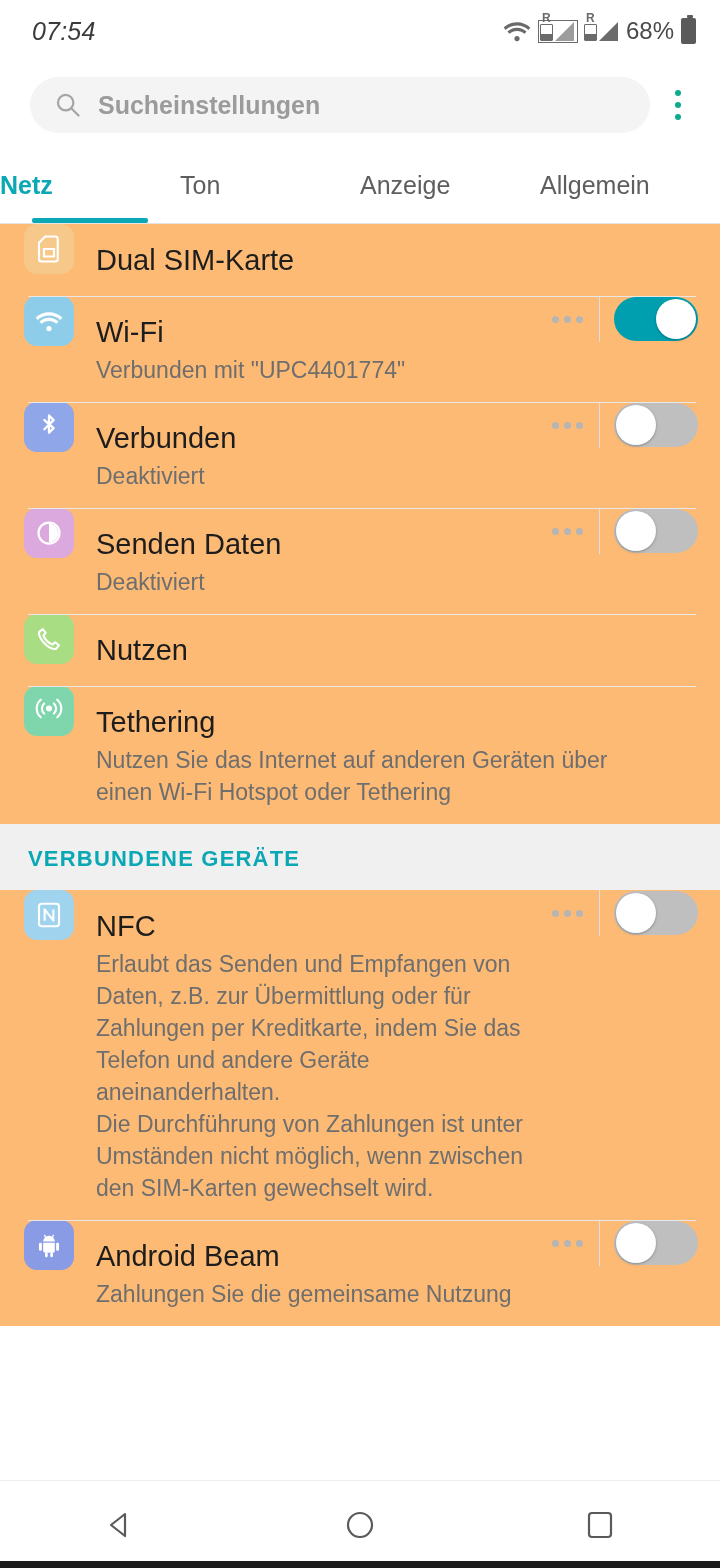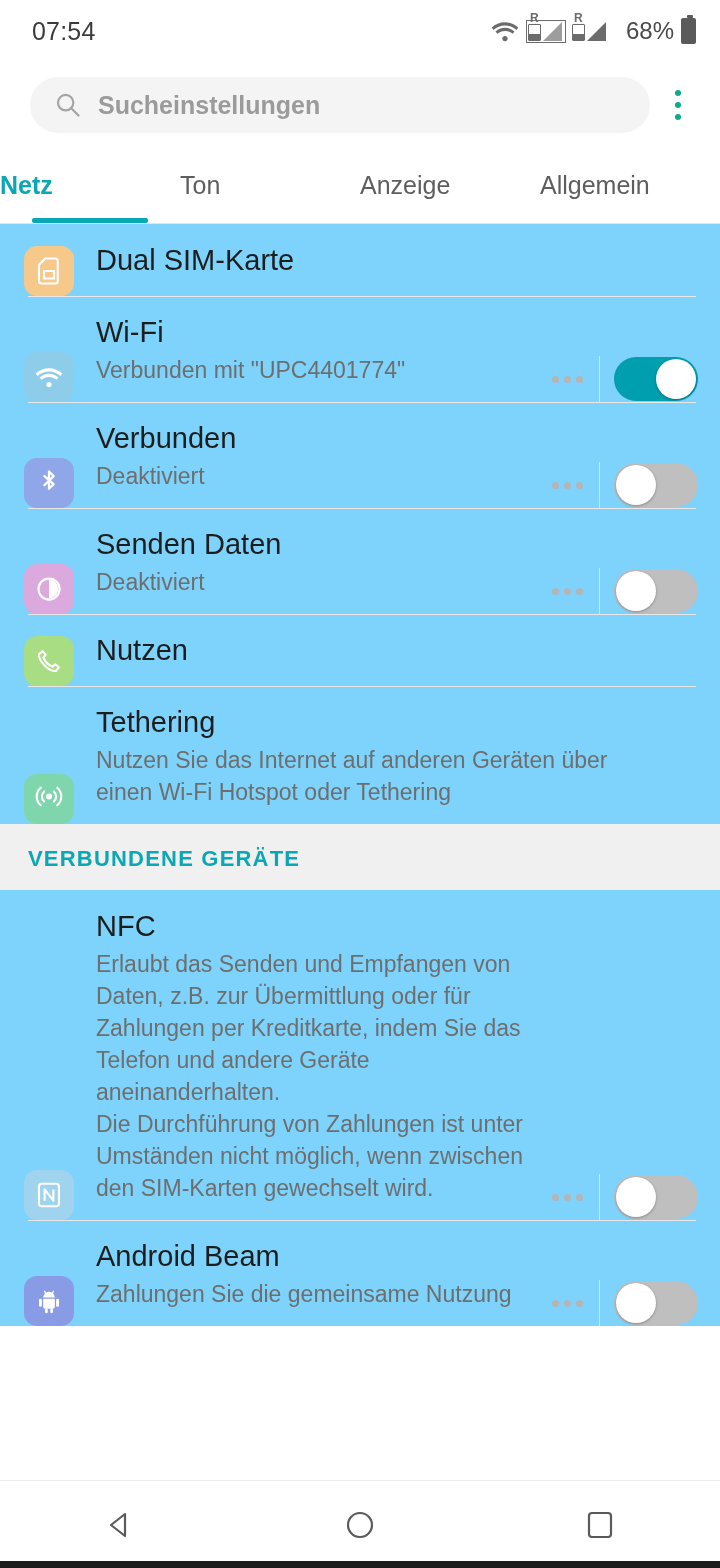--- a/index.html
+++ b/index.html
@@ -18,39 +18,39 @@
 
   
   .statusbar {
     height: 62px; flex: 0 0 62px;
     display: flex; align-items: center;
     justify-content: space-between;
     padding: 0 24px 0 32px;
     background: #ffffff;
   }
   .status-time {
-    font-size: 25px; color: #3b3b3b; letter-spacing: 0.2px;
+    font-size: 25px; color: #3b3b3b; letter-spacing: 0.2px; font-style: italic;
   }
   .status-icons { display: flex; align-items: center; gap: 7px; }
   .sig-wrap { display: flex; align-items: flex-end; gap: 2px; }
   .sig-wrap.boxed { outline: 1.4px solid #6b6b6b; padding: 1px 2px 1px 1px; }
   .simbox {
     position: relative; width: 13px; height: 17px;
     border: 1.6px solid #6b6b6b; border-radius: 1px;
     display: flex; align-items: flex-end;
   }
   .simbox::after {
     content: ""; display: block;
     width: 100%; height: 6px; background: #6b6b6b;
   }
   .roam {
     position: absolute; top: -13px; left: 1px;
     font-size: 12px; line-height: 12px; font-weight: 700; color: #6b6b6b;
   }
-  .battpct { font-size: 24px; color: #4a4a4a; margin-left: 12px; }
+  .battpct { font-size: 24px; color: #4a4a4a; margin-left: 0; }
   .batt {
     width: 15px; height: 26px; border: 2px solid #5a5a5a;
     border-radius: 2px; position: relative; background: #5a5a5a;
   }
   .batt::before {
     content: ""; position: absolute; top: -5px; left: 3.5px;
     width: 6px; height: 3px; background: #5a5a5a; border-radius: 1px;
   }
 
   
@@ -85,22 +85,22 @@
   .tab.active::after {
     content: ""; position: absolute; left: 18%; right: 18%; bottom: 0;
     height: 5px; background: #0aa7b5; border-radius: 2px;
   }
 
   
   .list {
     flex: 1; position: relative; overflow: hidden; background: #fff;
   }
   .row {
-    display: flex; align-items: flex-end;
-    padding: 0 22px 0 24px; position: relative; background: #7dd3fc;
+    display: flex; align-items: flex-start;
+    padding: 0 22px 0 24px; position: relative; background: #fdba74;
   }
   .row + .row::before {
     content: ""; position: absolute; left: 28px; right: 24px; top: 0;
     height: 1px; background: #e8e8e8;
   }
   .ic {
     width: 50px; height: 50px; flex: 0 0 50px; border-radius: 13px;
     display: flex; align-items: center; justify-content: center;
     margin-right: 22px;
   }

